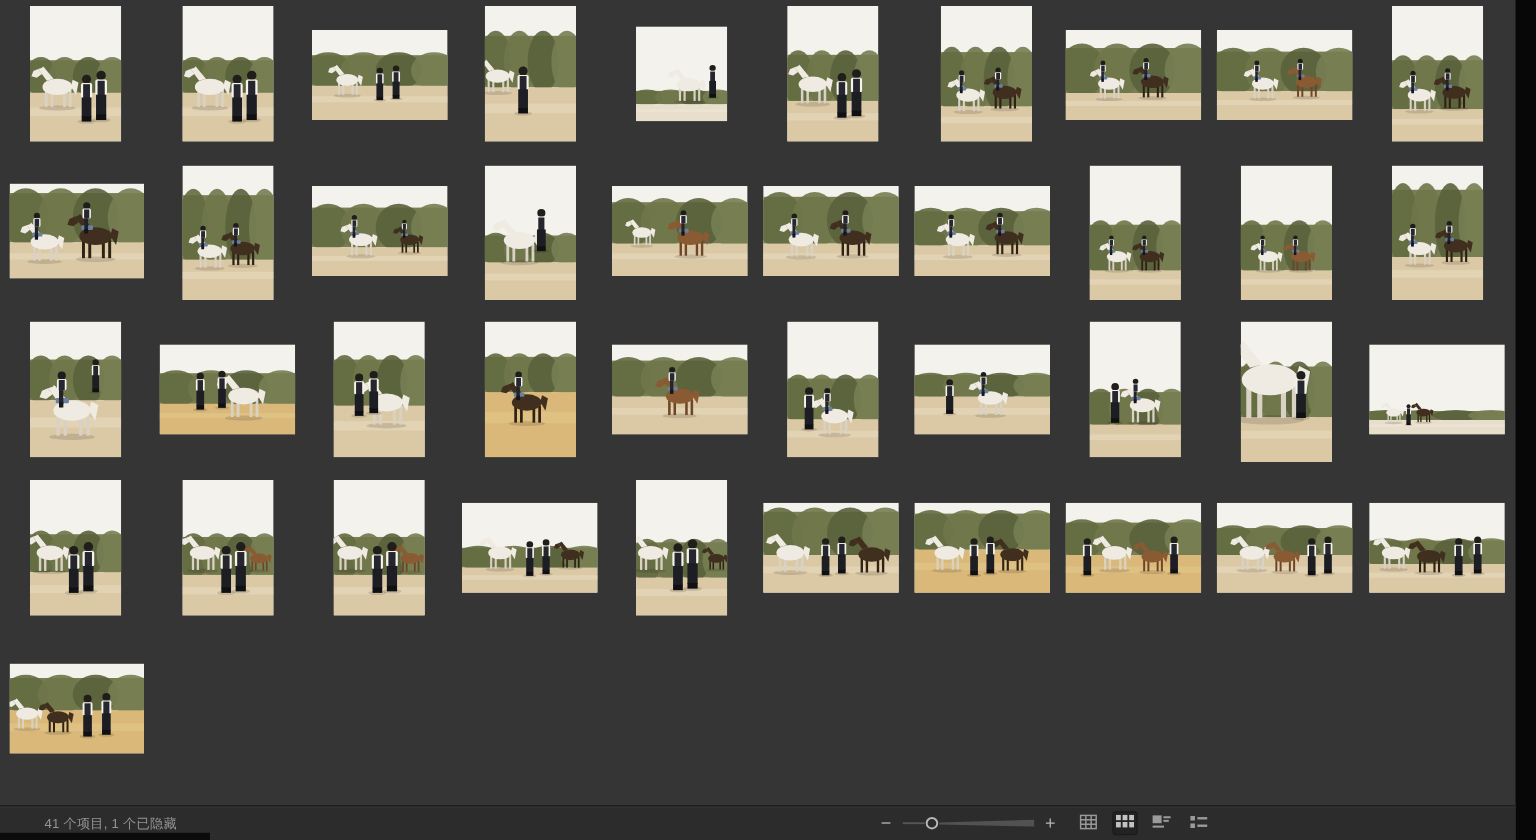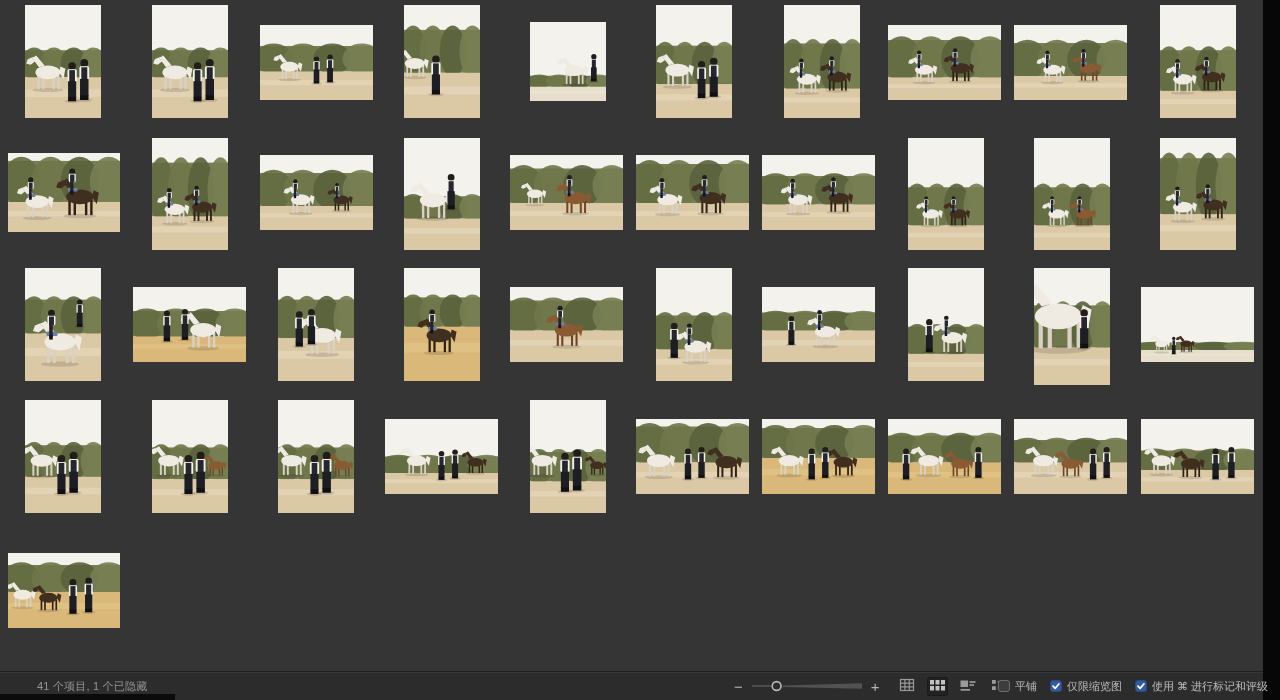--- a/index.html
+++ b/index.html
@@ -1895,37 +1895,15 @@
             <g fill="#9a9a9a">
               <rect x="1" y="2" width="3.8" height="3.8"></rect>
               <rect x="6.8" y="2.9" width="8.2" height="2"></rect>
               <rect x="1" y="8.2" width="3.8" height="3.8"></rect>
               <rect x="6.8" y="9.1" width="8.2" height="2"></rect>
             </g>
           </svg></span>
       </div>
     </div>
 
-  <div id="opts" class="vcenter">
-      <label class="opt">
-        <span class="cb off"></span>
-        <span class="optlabel">平铺</span>
-      </label>
-      <label class="opt">
-        <span class="cb on">
-          <svg width="10" height="10" viewBox="0 0 10 10">
-            <path d="M2 5.2 L4.2 7.4 L8 2.8" stroke="#fff" stroke-width="1.7" fill="none" stroke-linecap="round" stroke-linejoin="round"></path>
-          </svg>
-        </span>
-        <span class="optlabel">仅限缩览图</span>
-      </label>
-      <label class="opt">
-        <span class="cb on">
-          <svg width="10" height="10" viewBox="0 0 10 10">
-            <path d="M2 5.2 L4.2 7.4 L8 2.8" stroke="#fff" stroke-width="1.7" fill="none" stroke-linecap="round" stroke-linejoin="round"></path>
-          </svg>
-        </span>
-        <span class="optlabel">使用 ⌘ 进行标记和评级</span>
-      </label>
-    </div>
 </div>
 
 <div id="bl-strip"></div>
 
 </body></html>

